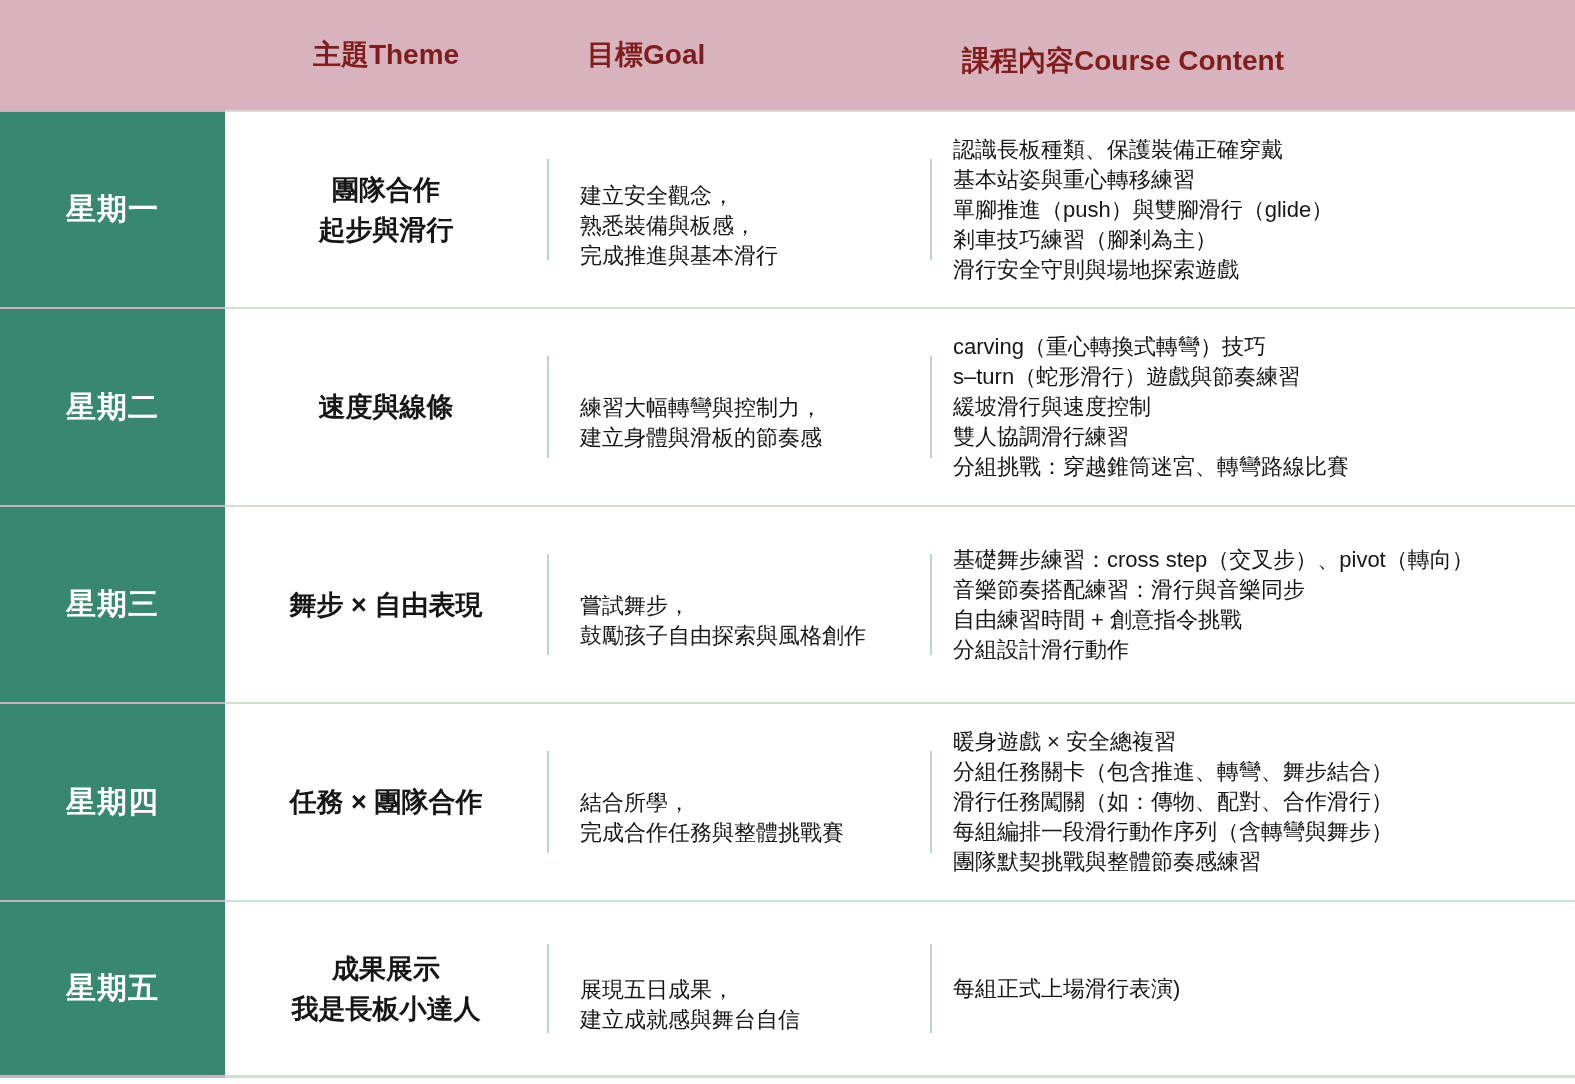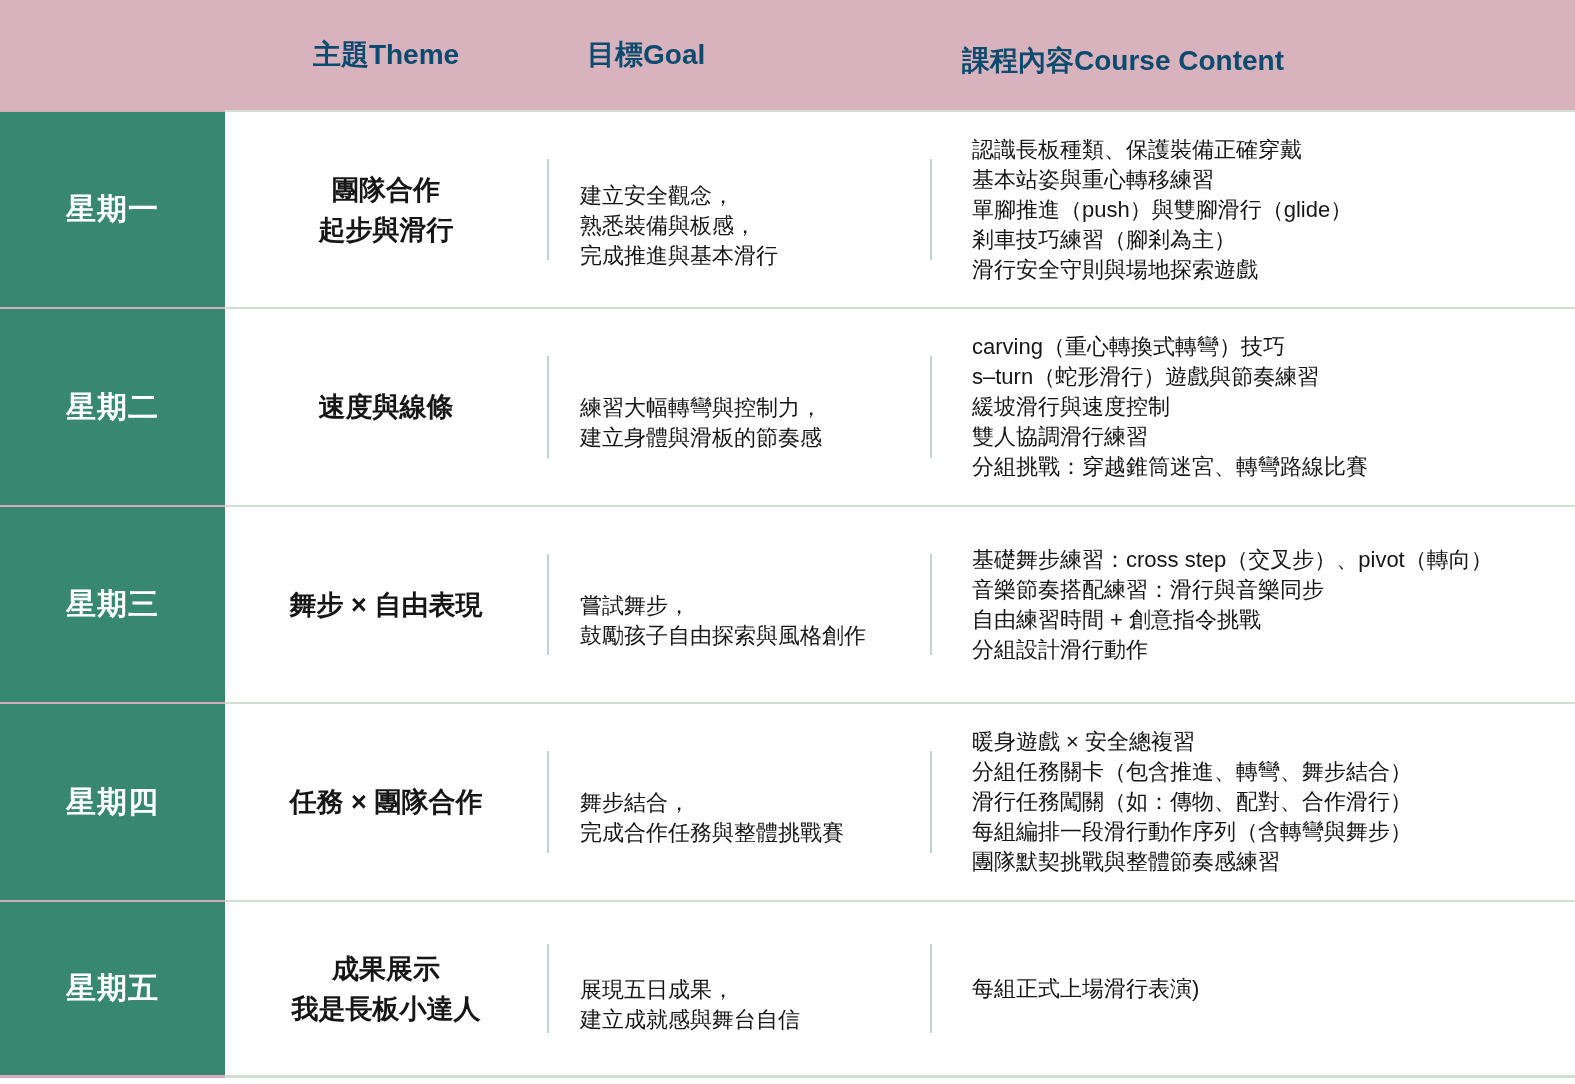--- a/index.html
+++ b/index.html
@@ -27,21 +27,21 @@
 
   
   .hcell {
     background: var(--pink, #d8b3be);
     display: flex;
     align-items: center;
   }
   .hcell .htext {
     font-size: 28px;
     font-weight: 700;
-    color: #0c4a6e;
+    color: #7f1d1d;
     white-space: nowrap;
   }
   .hcell.h-theme { justify-content: center; }
   .hcell.h-goal .htext { padding-left: 40px; }
   .hcell.h-content .htext { padding-left: 32px; padding-top: 12px; }
 
   
   .cell {
     position: relative;
     background: #ffffff;
@@ -69,21 +69,21 @@
     font-size: 27px;
     font-weight: 700;
     line-height: 40px;
     white-space: nowrap;
   }
   .cell.goal, .cell.content {
     display: flex;
     align-items: center;
   }
   .goal-lines { padding-left: 33px; margin-top: 32px; }
-  .content-lines { padding-left: 42px; }
+  .content-lines { padding-left: 23px; }
   .goal-lines .line, .content-lines .line {
     font-size: 22px;
     line-height: 30px;
     white-space: nowrap;
   }
 
   
   .row + .row .cell { border-top: 2px solid var(--sage-line, #cfdfd2); }
   .row + .row .cell.day { border-top: 2px solid var(--pink-line, #d2aebd); }
 
@@ -211,21 +211,21 @@
       <span class="day-label">星期四</span>
     </div>
     <div class="cell theme">
       <div class="lines theme-lines">
             <div class="line">任務 × 團隊合作</div>
           </div>
     </div>
     <div class="cell goal">
       <span class="vdivider"></span>
       <div class="lines goal-lines">
-            <div class="line">舞步結合，</div>
+            <div class="line">結合所學，</div>
             <div class="line">完成合作任務與整體挑戰賽</div>
           </div>
     </div>
     <div class="cell content">
       <span class="vdivider"></span>
       <div class="lines content-lines">
             <div class="line">暖身遊戲 × 安全總複習</div>
             <div class="line">分組任務關卡（包含推進、轉彎、舞步結合）</div>
             <div class="line">滑行任務闖關（如：傳物、配對、合作滑行）</div>
             <div class="line">每組編排一段滑行動作序列（含轉彎與舞步）</div>

